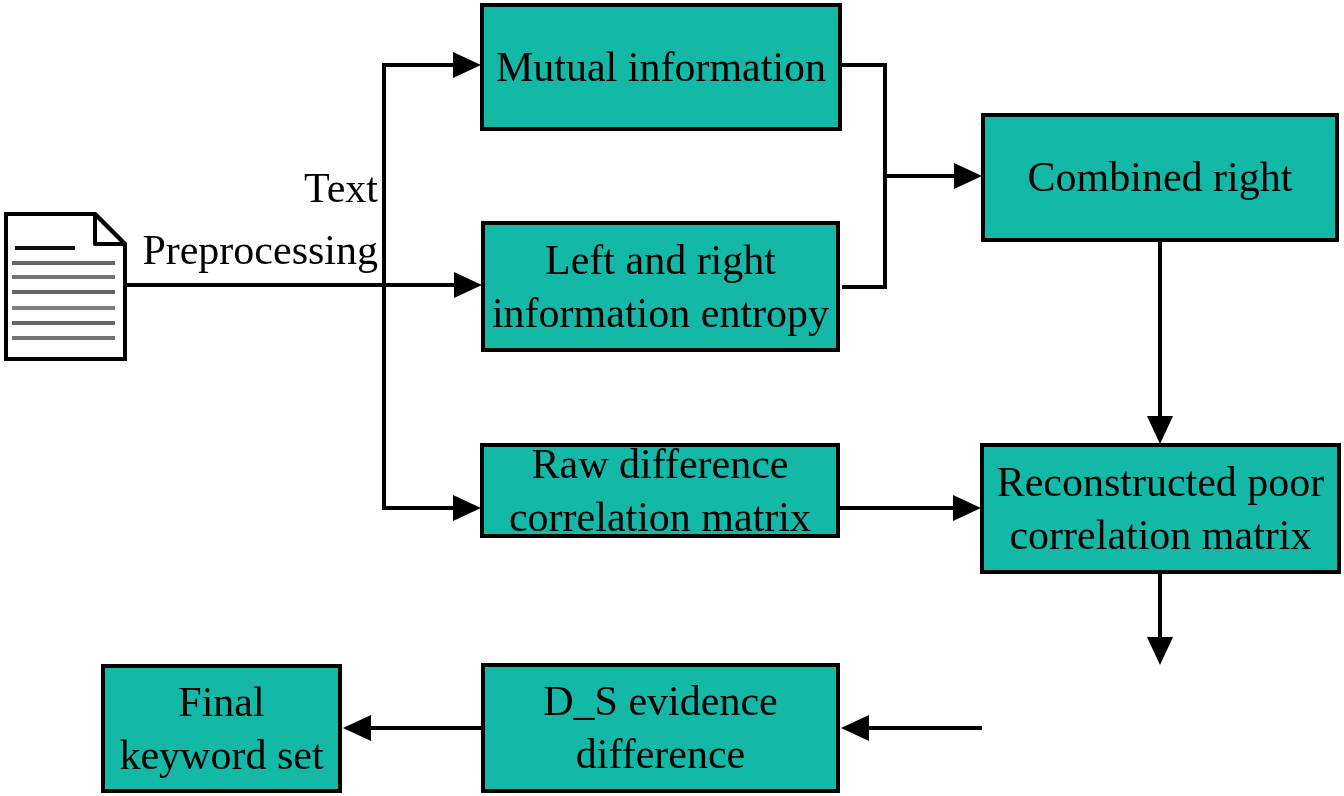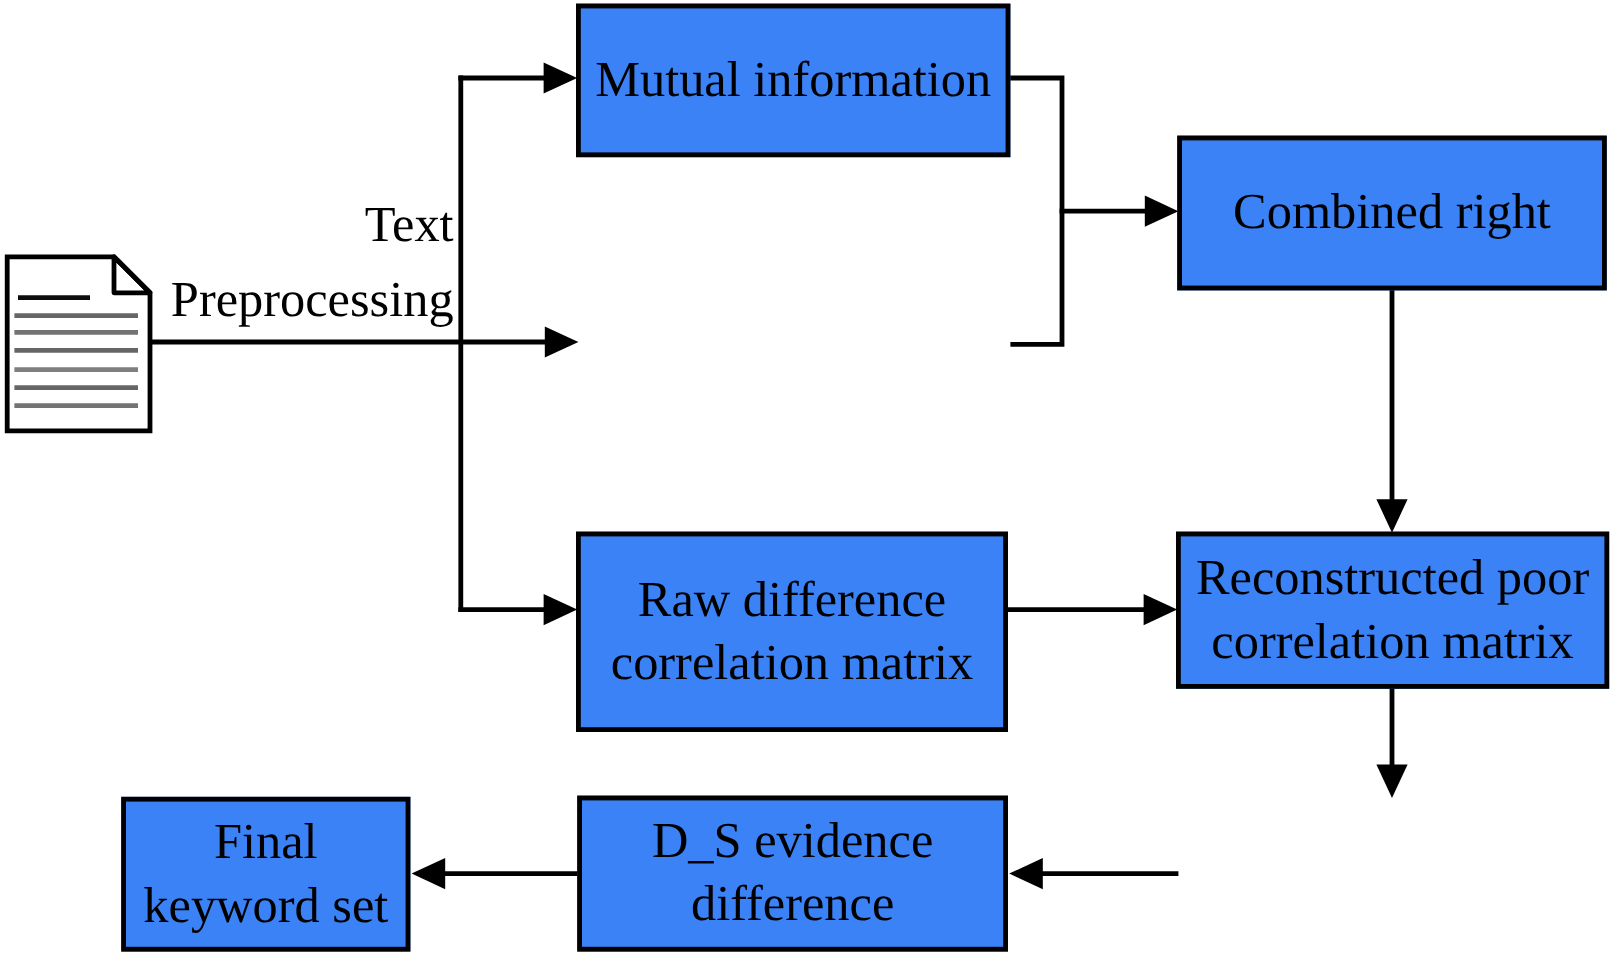--- a/index.html
+++ b/index.html
@@ -14,21 +14,21 @@
   }
   .connector-layer {
     position: absolute;
     left: 0; top: 0;
     width: 1344px; height: 796px;
   }
   .node {
     position: absolute;
     box-sizing: border-box;
     border: 4px solid #000000;
-    background: #3b82f6;
+    background: #14b8a6;
     display: flex;
     align-items: center;
     justify-content: center;
     text-align: center;
     font-size: 42px;
     line-height: 1.26;
     white-space: pre-line;
   }
   .flow-label {
     position: absolute;
@@ -44,21 +44,21 @@
     position: absolute;
     left: 3px;
     top: 211px;
     width: 125px;
     height: 151px;
   }
   
   .n-mutual   { left: 480px; top:   3px; width: 362px; height: 128px; }
   .n-lre      { left: 481px; top: 221px; width: 359px; height: 131px; }
   .n-combined { left: 981px; top: 113px; width: 358px; height: 129px; }
-  .n-raw      { left: 480px; top: 443px; width: 360px; height: 167px; }
+  .n-raw      { left: 480px; top: 443px; width: 360px; height: 95px; }
   .n-recon    { left: 980px; top: 443px; width: 361px; height: 131px; }
   .n-cand     { left: 980px; top: 664px; width: 361px; height: 129px; }
   .n-ds       { left: 481px; top: 663px; width: 359px; height: 130px; }
   .n-final    { left: 101px; top: 664px; width: 241px; height: 129px; }
   svg line, svg path, svg polyline { stroke: #000000; stroke-width: 4; fill: none; stroke-linecap: square; }
   svg polygon { fill: #000000; stroke: none; }
 </style>
 </head>
 <body>
 
@@ -138,20 +138,22 @@
       <line x1="11" y1="97" x2="110" y2="97" stroke-opacity="0.5"></line>
       <line x1="11" y1="112" x2="110" y2="112" stroke-opacity="0.6"></line>
       <line x1="11" y1="127" x2="110" y2="127" stroke-opacity="0.55"></line>
     </g>
   </svg>
 
   <div class="flow-label">Text
 Preprocessing</div>
 
   <div class="node n-mutual">Mutual information</div>
+  <div class="node n-lre">Left and right
+information entropy</div>
   <div class="node n-combined">Combined right</div>
   <div class="node n-raw">Raw difference
 correlation matrix</div>
   <div class="node n-recon">Reconstructed poor
 correlation matrix</div>
   <div class="node n-ds">D_S evidence
 difference</div>
   <div class="node n-final">Final
 keyword set</div>
 

